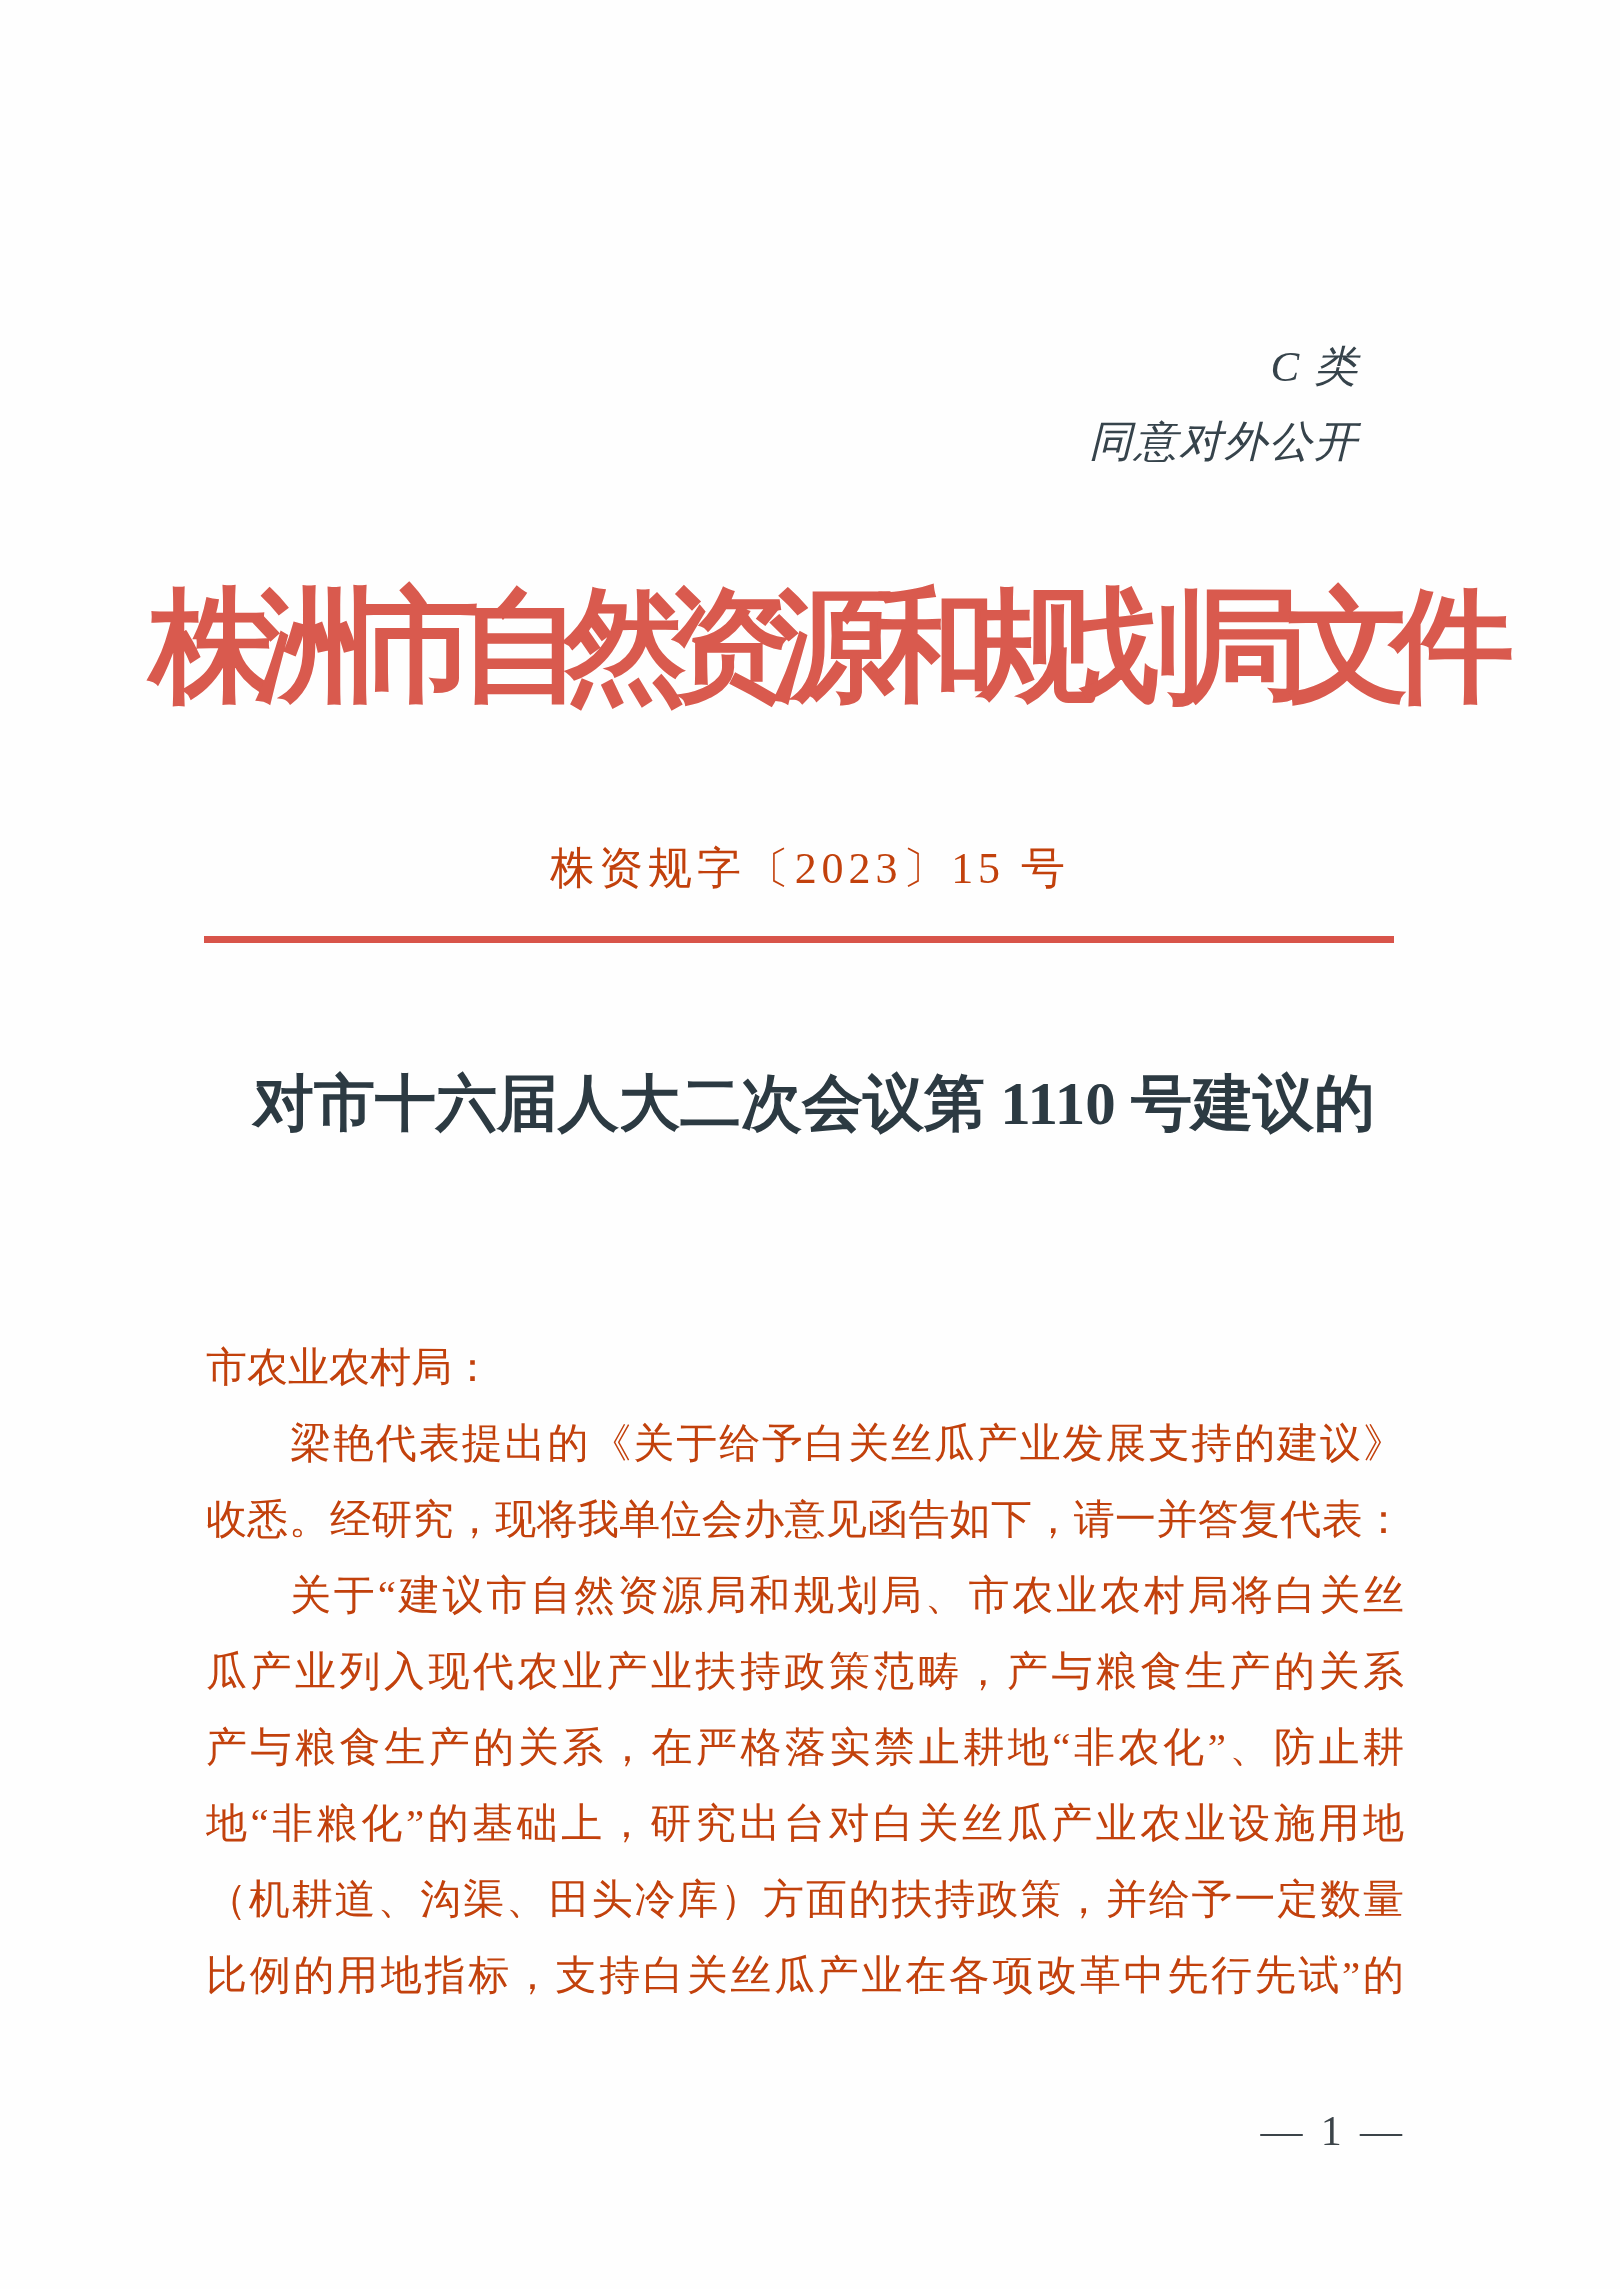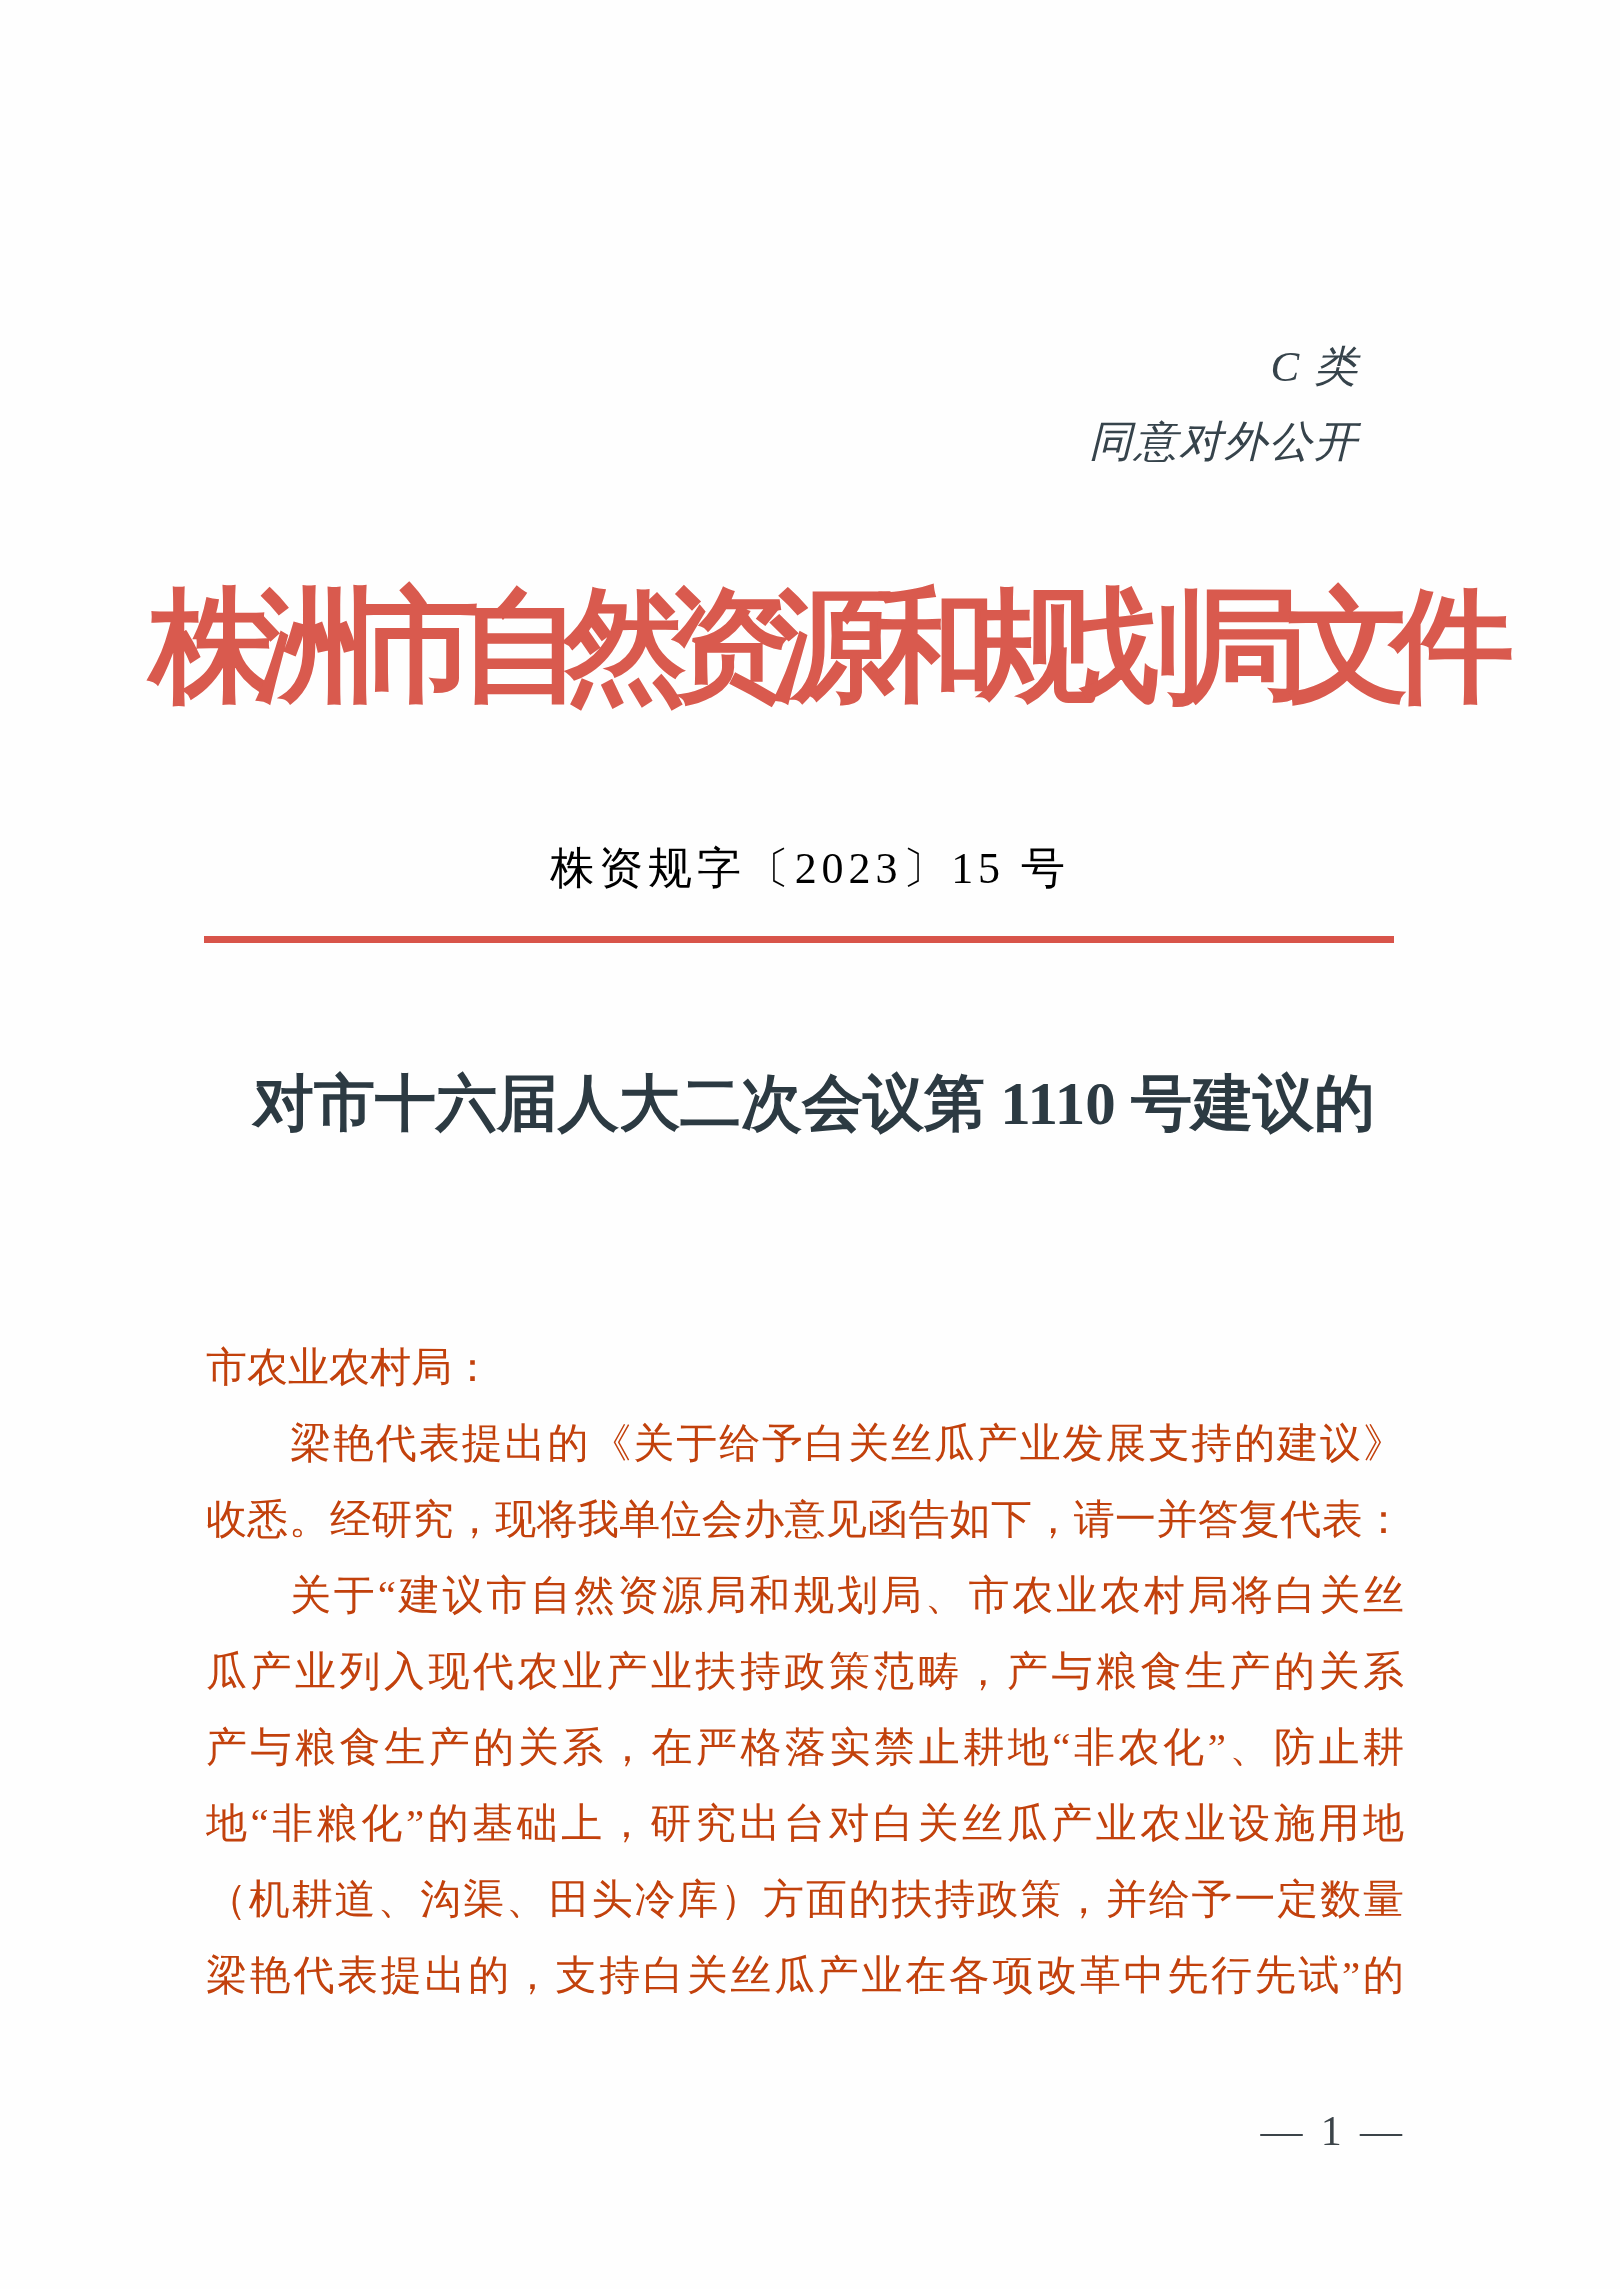--- a/index.html
+++ b/index.html
@@ -45,21 +45,21 @@
     white-space: nowrap;
   }
   
   .doc-number {
     position: absolute;
     top: 839px;
     left: 0;
     width: 100%;
     text-align: center;
     font-size: 44px;
-    color: #000000;
+    color: #c2410c;
     letter-spacing: 4.9px;
   }
   
   .red-line {
     position: absolute;
     left: 204px;
     top: 936px;
     width: 1190px;
     height: 6.9px;
     background: #d8544a;
@@ -130,19 +130,19 @@
 
   <div class="body-text">
     <div class="line flush">市农业农村局：</div>
     <div class="line indent">梁艳代表提出的《关于给予白关丝瓜产业发展支持的建议》</div>
     <div class="line">收悉。经研究，现将我单位会办意见函告如下，请一并答复代表：</div>
     <div class="line indent">关于“建议市自然资源局和规划局、市农业农村局将白关丝</div>
     <div class="line">瓜产业列入现代农业产业扶持政策范畴，产与粮食生产的关系</div>
     <div class="line">产与粮食生产的关系，在严格落实禁止耕地“非农化”、防止耕</div>
     <div class="line">地“非粮化”的基础上，研究出台对白关丝瓜产业农业设施用地</div>
     <div class="line">（机耕道、沟渠、田头冷库）方面的扶持政策，并给予一定数量</div>
-    <div class="line">梁艳代表提出的，支持白关丝瓜产业在各项改革中先行先试”的</div>
+    <div class="line">比例的用地指标，支持白关丝瓜产业在各项改革中先行先试”的</div>
   </div>
 
   <div class="page-number">— 1 —</div>
 
 </div>
 
 
 </body></html>

